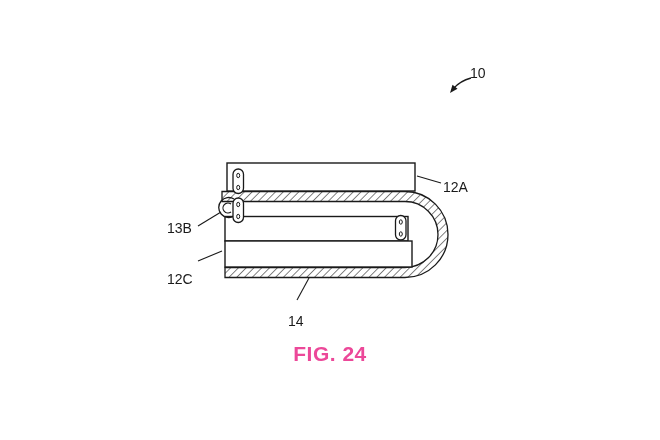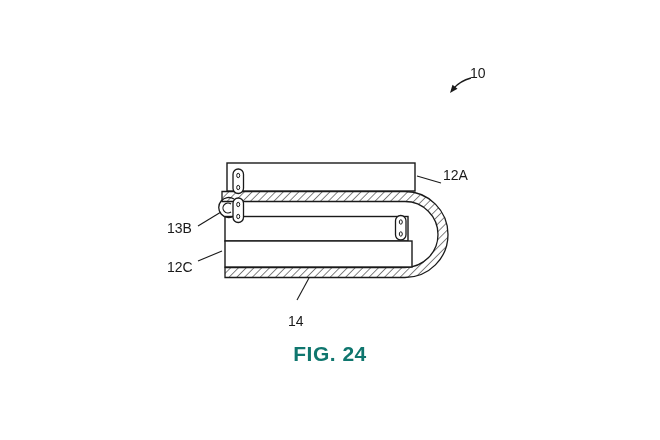--- a/index.html
+++ b/index.html
@@ -19,21 +19,21 @@
     color:#1a1a1a;
     white-space:nowrap;
   }
   .caption{
     position:absolute;
     left:0;right:0;top:342px;
     text-align:center;
     font-size:21px;
     font-weight:600;
     letter-spacing:0.5px;
-    color:#0f766e;
+    color:#ec4899;
   }
 </style>
 </head>
 <body>
 
 <div class="page">
 
   <svg class="drawing" viewBox="0 0 660 440" xmlns="http://www.w3.org/2000/svg">
     <defs>
       <pattern id="hatch" patternUnits="userSpaceOnUse" width="5.5" height="5.5" patternTransform="rotate(45)">
@@ -73,20 +73,20 @@
     <path d="M198 261 L222 251" stroke="#1a1a1a" stroke-width="1.1" fill="none"></path>
     <path d="M297 300 L309 278" stroke="#1a1a1a" stroke-width="1.1" fill="none"></path>
 
     <g>
       <path d="M471 78 Q460 81 453.5 88.5" fill="none" stroke="#1a1a1a" stroke-width="1.3"></path>
       <polygon points="450,93 457.5,88.8 452.5,84.8" fill="#1a1a1a"></polygon>
     </g>
   </svg>
 
   <span class="ref-label" style="left:470px;top:66px">10</span>
-  <span class="ref-label" style="left:443px;top:168px">12A</span>
+  <span class="ref-label" style="left:443px;top:180px">12A</span>
   <span class="ref-label" style="left:167px;top:221px">13B</span>
-  <span class="ref-label" style="left:167px;top:260px">12C</span>
+  <span class="ref-label" style="left:167px;top:272px">12C</span>
   <span class="ref-label" style="left:288px;top:314px">14</span>
 
   <div class="caption">FIG. 24</div>
 
 </div>
 
 </body></html>

